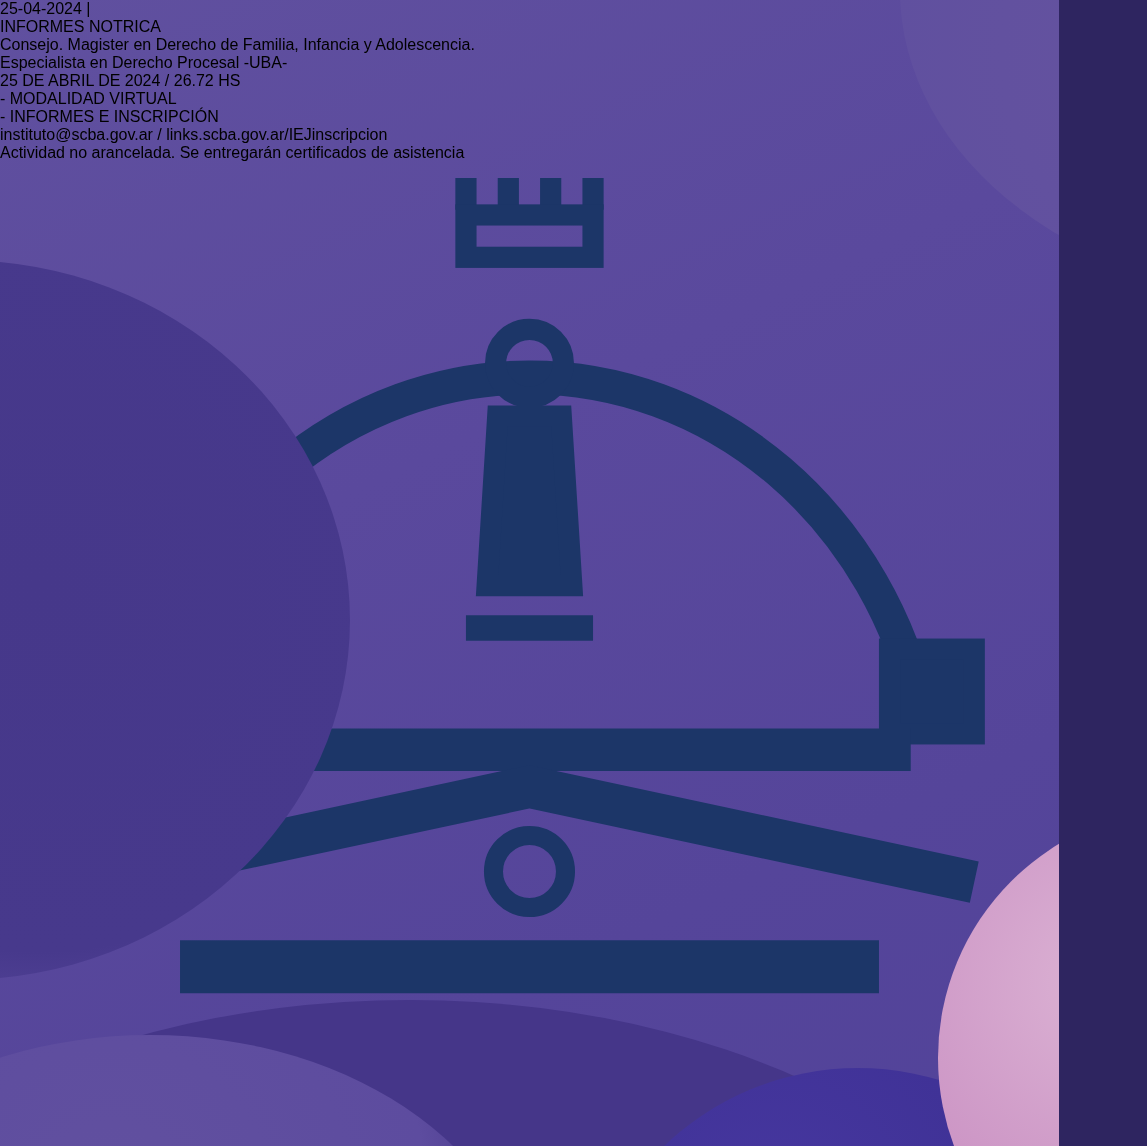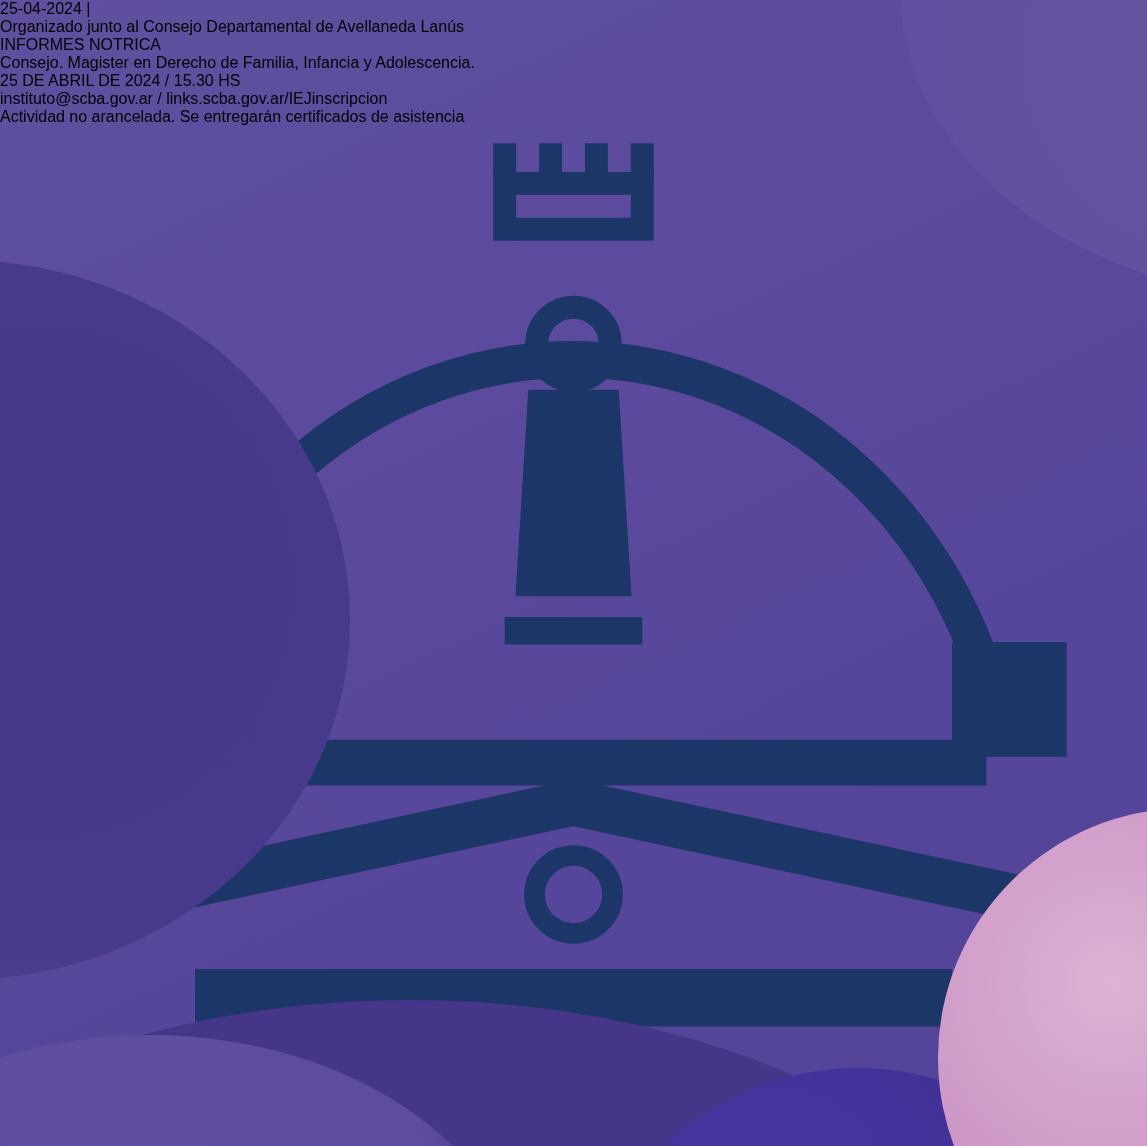--- a/index.html
+++ b/index.html
@@ -1,17 +1,17 @@
 <!DOCTYPE html>
 <html><head>
 <meta charset="utf-8">
 <style>
   html,body{margin:0;padding:0;background:#2e2560;}
   .stage{
-    position:relative;width:1147px;height:1146px;overflow:hidden;
+    position:relative;width:1059px;height:1146px;overflow:hidden;
     background:linear-gradient(155deg,#60509f 0%,#5a499d 40%,#55459a 75%,#52439a 100%);
     font-family:"Liberation Sans","DejaVu Sans",sans-serif;
   }
   
   .blob{position:absolute;border-radius:50%;}
   .blob-topright-light{left:900px;top:-320px;width:820px;height:620px;background:radial-gradient(circle at 40% 60%,#66539f 0%,#60509f 55%,rgba(96,80,159,0) 72%);}
   .blob-left-dark{left:-430px;top:260px;width:780px;height:720px;background:radial-gradient(circle at 60% 45%,#46388a 0%,#47398c 60%,rgba(71,57,140,0) 75%);}
   .blob-bottom-dark{left:-260px;top:1000px;width:1340px;height:840px;background:#453689;}
   .blob-bottomleft-light{left:-230px;top:1035px;width:760px;height:560px;background:radial-gradient(circle at 45% 30%,#61509f 0%,#5d4c9f 55%,rgba(93,76,159,0) 74%);}
   .blob-indigo-circle{left:578px;top:1068px;width:560px;height:560px;background:radial-gradient(circle at 35% 25%,#46379f 0%,#3c2f92 60%);}
@@ -98,24 +98,26 @@
     <div class="dot" style="left: 884px; top: 76px;"></div>
     <div class="dot" style="left: 935px; top: 12px;"></div>
     <div class="dot" style="left: 935px; top: 76px;"></div>
     <div class="dot" style="left: 403px; top: 1054px;"></div>
     <div class="dot" style="left: 453px; top: 1054px;"></div>
     <div class="dot" style="left: 504px; top: 1054px;"></div>
     <div class="dot" style="left: 555px; top: 1054px;"></div>
     <div class="dot" style="left: 605px; top: 1054px;"></div>
     <div class="card">
     <div class="t date-line">25-04-2024 |</div>
-    <div class="t organized">Organizado junto al Consejo Departamental de Avellaneda Lanús</div>
     <div class="t speaker-name">INFORMES NOTRICA</div>
     <div class="t bio1">Consejo. Magister en Derecho de Familia, Infancia y Adolescencia.</div>
-    <div class="t datetime">25 DE ABRIL DE 2024  / 15.30 HS</div>
+    <div class="t bio2">Especialista en Derecho Procesal -UBA-</div>
+    <div class="t datetime">25 DE ABRIL DE 2024  / 26.72 HS</div>
+    <div class="t mod-head">- MODALIDAD VIRTUAL</div>
+    <div class="t info-head">- INFORMES E INSCRIPCIÓN</div>
     <div class="t info-line">instituto@scba.gov.ar / links.scba.gov.ar/IEJinscripcion</div>
     <div class="t program-note">Actividad no arancelada. Se entregarán certificados de asistencia</div>
 
     <div class="logo">
       <svg class="emblem" viewBox="0 0 100 82" fill="none" xmlns="http://www.w3.org/2000/svg">
         <g stroke="#1c3668" fill="none">
           <line x1="43" y1="3" x2="57" y2="3" stroke-width="3" stroke-dasharray="2 2"></line>
           <rect x="44" y="5" width="12" height="4" stroke-width="2"></rect>
           <path d="M13 52 A38 41 0 0 1 87 52" stroke-width="3.2"></path>
           <circle cx="50" cy="19" r="3.2" stroke-width="2"></circle>

